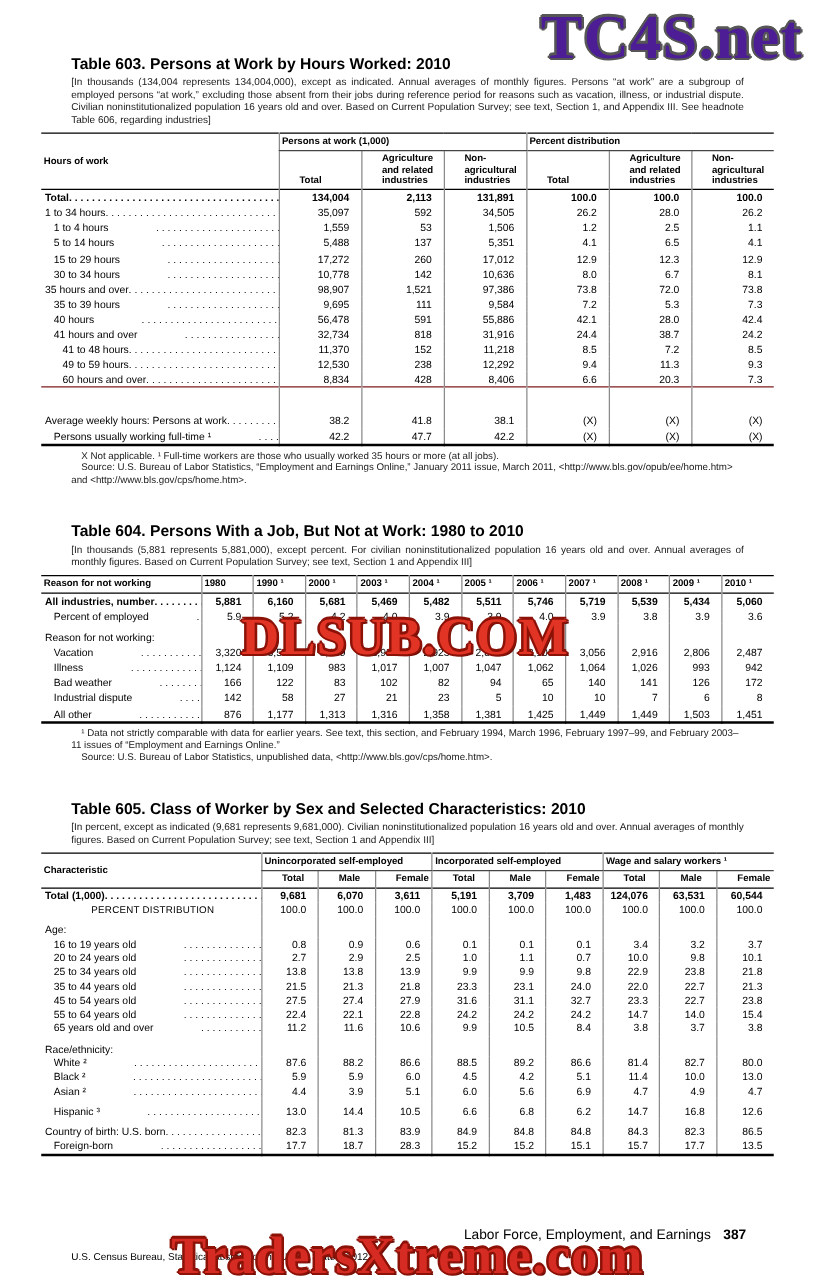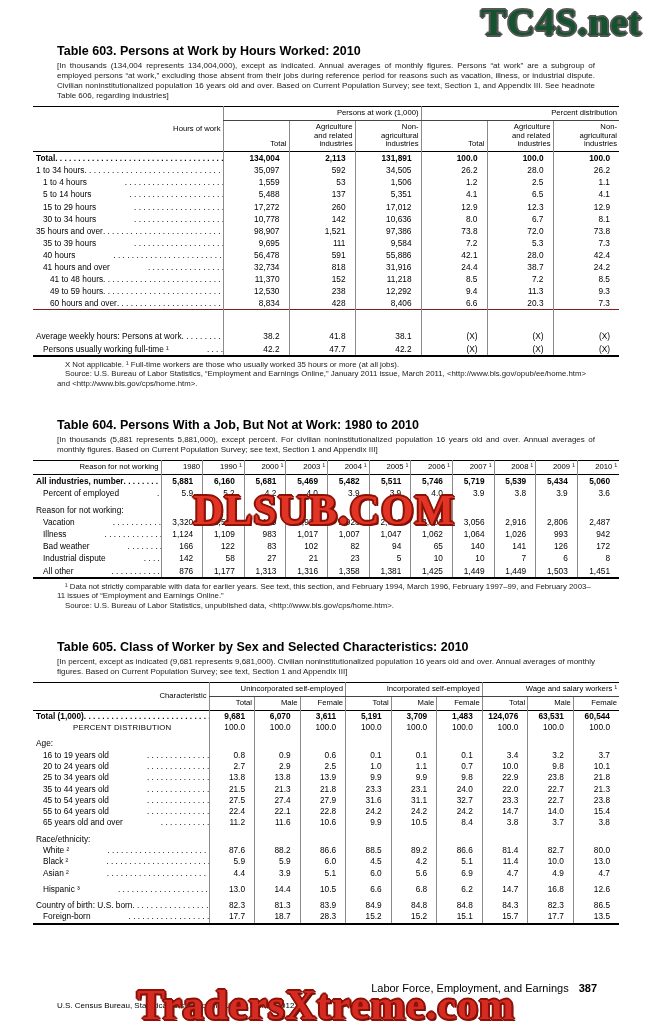--- a/index.html
+++ b/index.html
@@ -6,22 +6,22 @@
   html,body { background:#ffffff; }
   body {
     width:652px; height:1024px; position:relative; overflow:hidden;
     font-family:"Liberation Sans", sans-serif; color:#111;
   }
   .content { padding:44px 33px 0 33px; }
 
   
   .wm { font-family:"Liberation Serif", serif; font-weight:bold; z-index:9; pointer-events:none; }
   .wm-top {
-    position:absolute; top:0px; right:10px; font-size:38px; letter-spacing:1px;
-    color:#14532d;
+    position:absolute; top:0px; right:10px; font-size:50px; letter-spacing:1px;
+    color:#4c1d95;
     text-shadow:-2px 0 0 #565656, 2px 0 0 #565656, 0 -2px 0 #565656, 0 2px 0 #565656,
                 -1px -1px 0 #565656, 1px -1px 0 #565656, -1px 1px 0 #565656, 1px 1px 0 #565656;
   }
   .wm-mid {
     position:absolute; left:160px; top:26px; font-size:42px; letter-spacing:1px;
     color:#e23425;
     text-shadow:-2px 0 0 #8c1208, 2px 0 0 #8c1208, 0 -2px 0 #8c1208, 0 2px 0 #8c1208,
                 -1px -1px 0 #8c1208, 1px -1px 0 #8c1208, -1px 1px 0 #8c1208, 2px 2px 0 #6e0d05;
   }
   .wm-bottom {
@@ -39,21 +39,21 @@
   .gap30 { margin-top:30px; }
 
   
   .twrap { position:relative; }
   table {
     border-collapse:collapse; table-layout:fixed; width:586px; margin-top:2px;
     border-top:1.5px solid #000; border-bottom:2px solid #000;
   }
   thead { border-bottom:1px solid #000; }
   thead th {
-    font-weight:normal; font-size:7.7px; line-height:8.8px; text-align:right;
+    font-weight:bold; font-size:7.7px; line-height:8.8px; text-align:left;
     vertical-align:middle; padding:2px 2px; border-left:1px solid #8a8a8a; color:#000;
   }
   thead tr:first-child th:first-child { border-left:none; }
   thead th.grp { border-bottom:1px solid #444; }
   thead tr.subr th { vertical-align:bottom; padding-bottom:2px;padding-left:16px; }
   tbody td {
     font-size:8.3px; line-height:12.1px; padding:0; vertical-align:bottom;
     border-left:1px solid #8a8a8a; color:#000;
   }
   #t605 tbody td { line-height:11.3px; }

